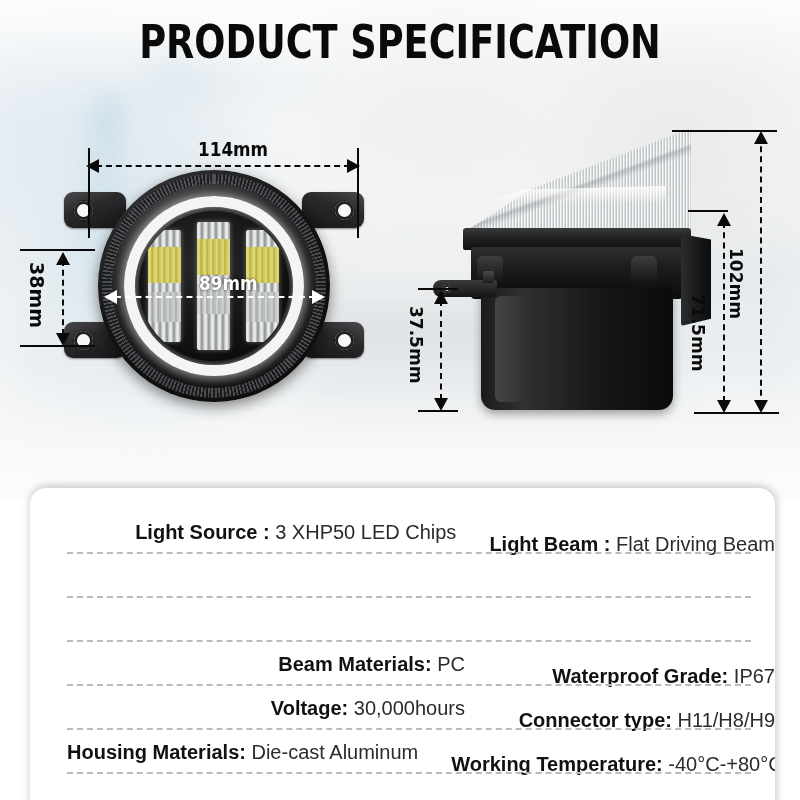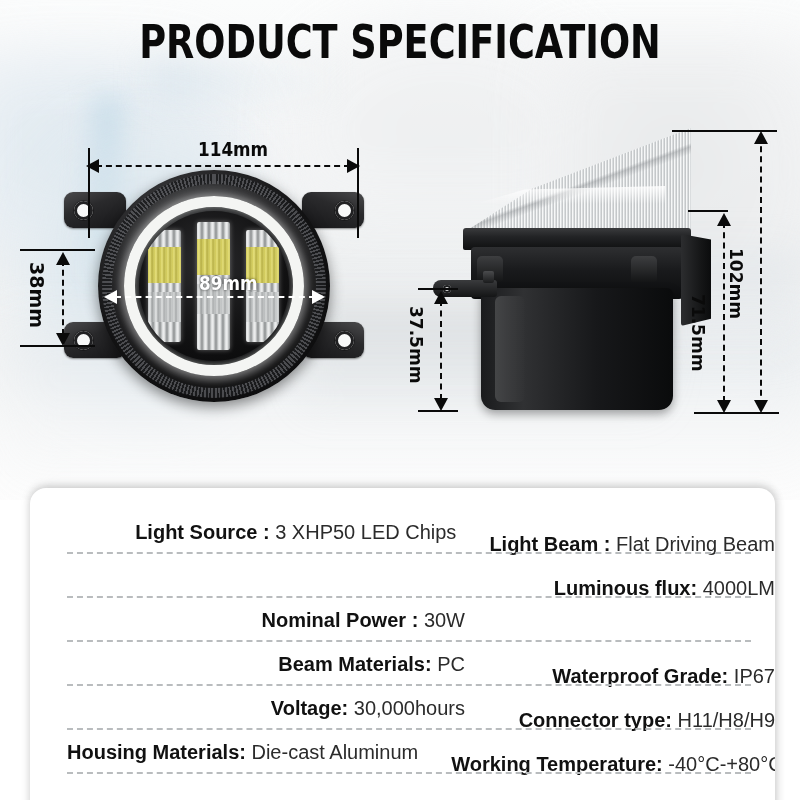--- a/index.html
+++ b/index.html
@@ -415,32 +415,24 @@
       <span class="spec-v">3 XHP50 LED Chips</span>
     </div>
     <div class="spec-cell cell-right">
       <span class="spec-k">Light Beam :</span>
       <span class="spec-v">Flat Driving Beam</span>
     </div>
     <div class="row-sep"></div>
   </div>
 
   <div class="spec-row">
-    <div class="spec-cell cell-right">
-      <span class="spec-k">Luminous flux:</span>
-      <span class="spec-v">4000LM</span>
-    </div>
-    <div class="row-sep"></div>
-  </div>
-
-  <div class="spec-row">
-    <div class="spec-cell cell-left">
-      <span class="spec-k">Nominal Power :</span>
-      <span class="spec-v">30W</span>
-    </div>
+    <div class="row-sep"></div>
+  </div>
+
+  <div class="spec-row">
     <div class="row-sep"></div>
   </div>
 
   <div class="spec-row">
     <div class="spec-cell cell-left">
       <span class="spec-k">Beam Materials:</span>
       <span class="spec-v">PC</span>
     </div>
     <div class="spec-cell cell-right">
       <span class="spec-k">Waterproof Grade:</span>

